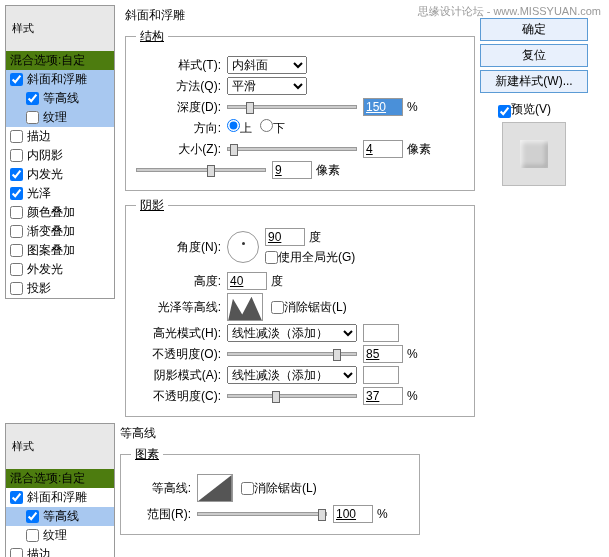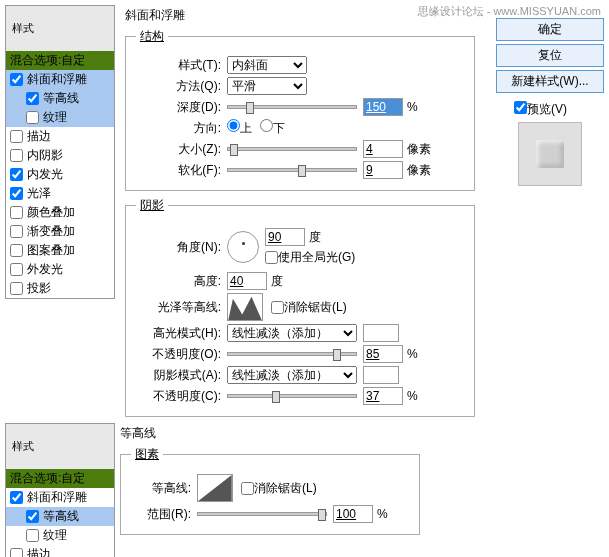--- a/index.html
+++ b/index.html
@@ -25,23 +25,23 @@
 input[type=text].hl { background: #4a90d9; color: #fff; }
 .slider { width: 130px; height: 4px; background: #ccc; border: 1px solid #999; position: relative; margin-right: 6px; }
 .slider .thumb { position: absolute; top: -4px; width: 8px; height: 12px; background: #ddd; border: 1px solid #666; }
 .unit { margin-left: 4px; }
 .radio-group label { margin-right: 8px; }
 .angle-ctrl { width: 32px; height: 32px; border: 1px solid #999; border-radius: 50%; background: #fff; margin-right: 6px; position: relative; }
 .angle-ctrl::after { content: ""; position: absolute; top: 10px; left: 14px; width: 3px; height: 3px; background: #333; border-radius: 50%; }
 .curve { width: 36px; height: 28px; border: 1px solid #999; background: #fff; margin-right: 8px; position: relative; }
 .curve svg { width: 100%; height: 100%; }
 .swatch { width: 36px; height: 18px; border: 1px solid #999; background: #fff; margin-left: 6px; }
-.right { position: absolute; top: 15px; right: 5px; width: 108px; }
+.right { position: absolute; top: 15px; right: 21px; width: 108px; }
 .btn { display: block; width: 100%; border: 1px solid #5b9bd5; background: #e8f0fc; padding: 2px 0; margin: 3px 0; font-size: 12px; cursor: pointer; text-align: center; }
-.prev-row { display: flex; align-items: flex-start; margin: 8px 0 4px 18px; }
+.prev-row { display: flex; align-items: flex-end; margin: 8px 0 4px 18px; }
 .preview-box { width: 64px; height: 64px; background: #e0e0e0; border: 1px solid #bbb; margin: 4px auto 0; display: flex; align-items: center; justify-content: center; }
 .preview-box .inner { width: 28px; height: 28px; background: #d0d0d0; box-shadow: inset 2px 2px 5px rgba(255,255,255,.8), inset -2px -2px 5px rgba(0,0,0,.2); }
 </style>
 </head>
 <body>
 
 <div class="watermark">思缘设计论坛 - www.MISSYUAN.com</div>
 
 <div class="panel-left">
   <div class="panel-header">样式</div>
@@ -122,21 +122,20 @@
       </div>
     <div class="row">
         <span class="lbl">大小(Z):</span>
         <div class="slider">
           <div class="thumb" style="left:2px"></div>
         </div>
         <input type="text" value="4" style="">
         <span class="unit">像素</span>
       </div>
     <div class="row">
-        <span class="lbl">软化(F):</span>
         <div class="slider">
           <div class="thumb" style="left:70px"></div>
         </div>
         <input type="text" value="9" style="">
         <span class="unit">像素</span>
       </div>
   </fieldset>
 
   <fieldset>
     <legend>阴影</legend>

